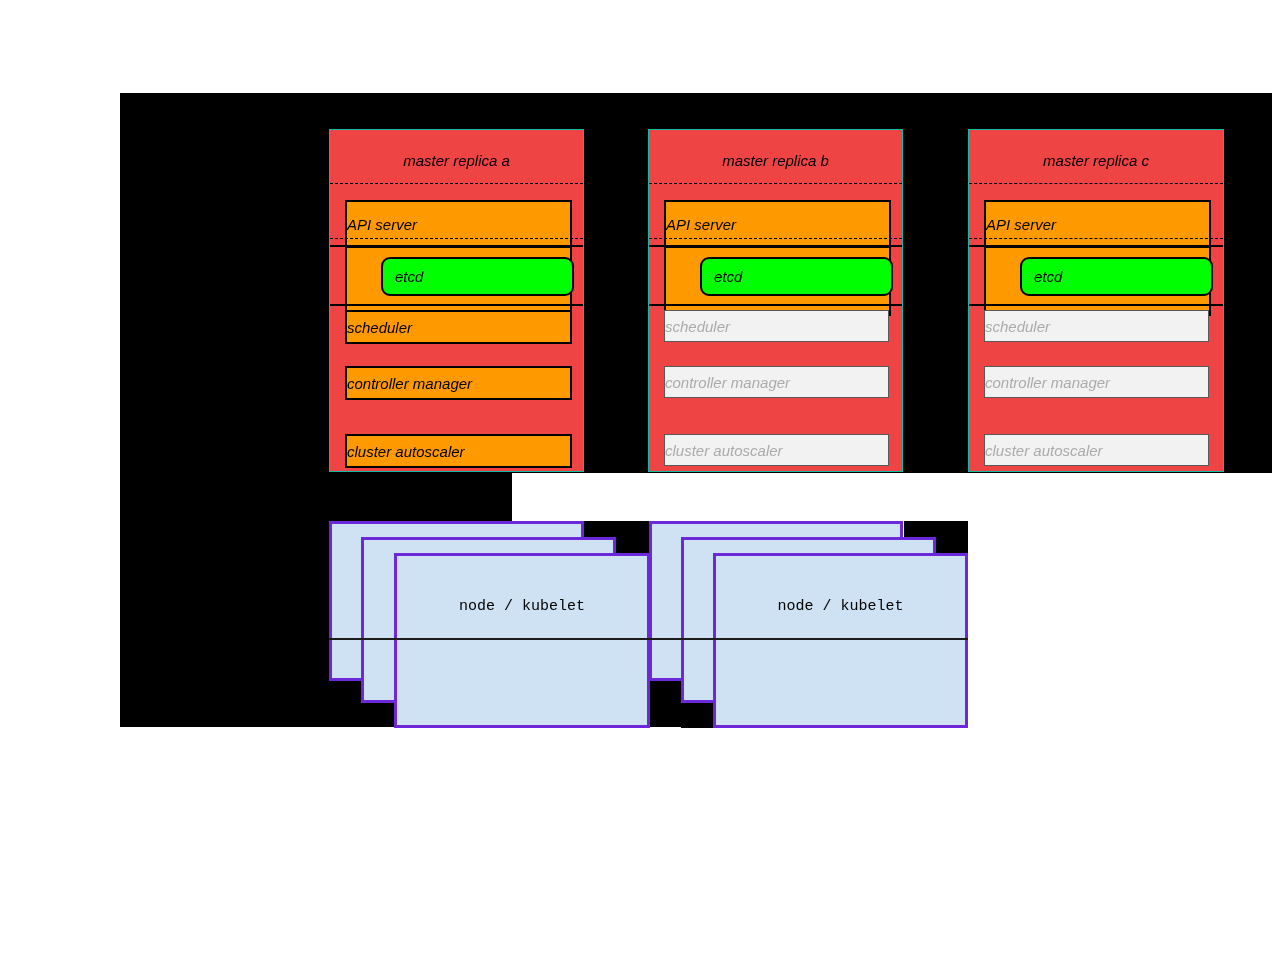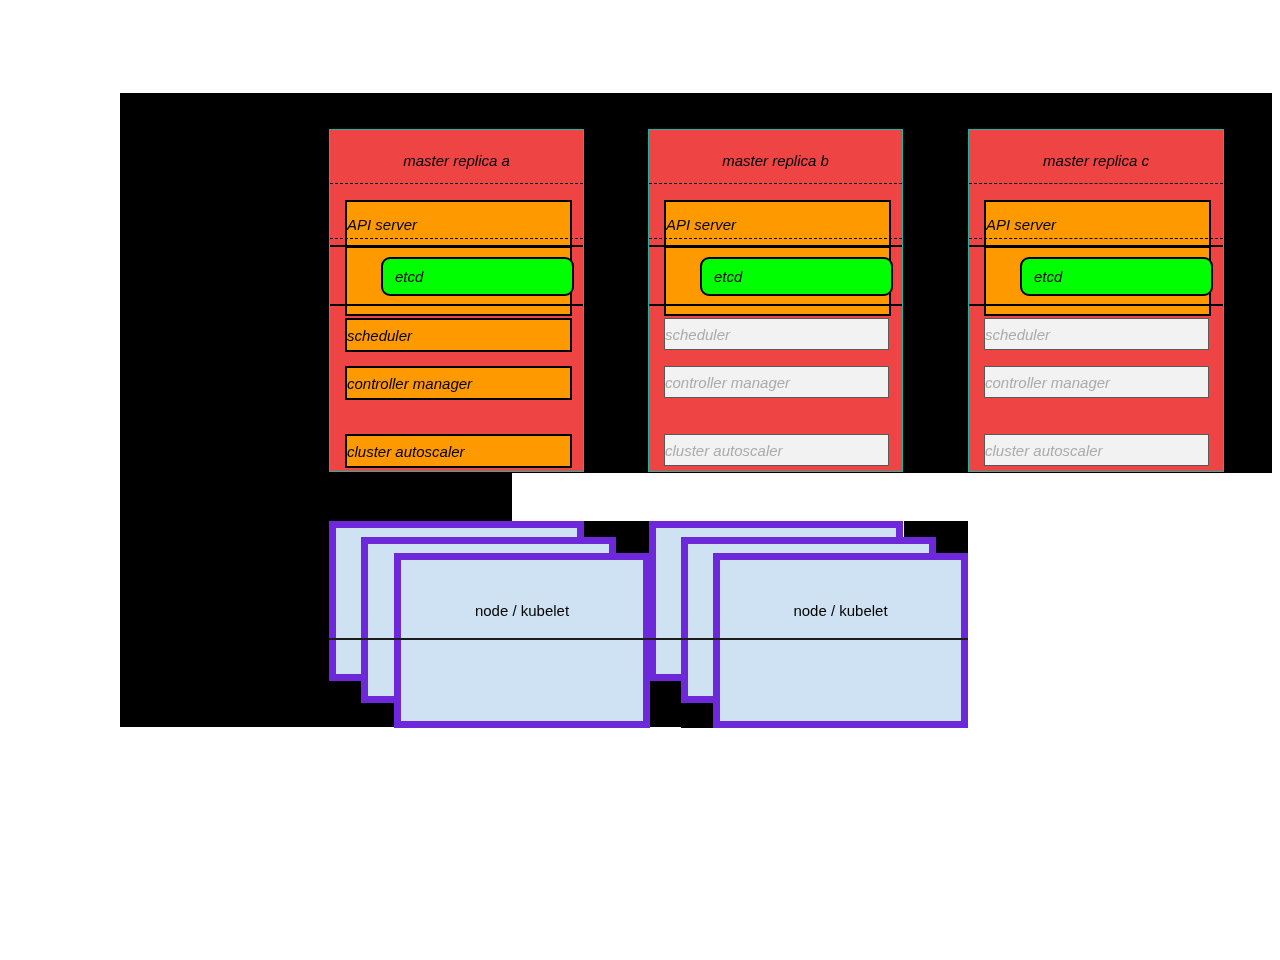--- a/index.html
+++ b/index.html
@@ -25,27 +25,27 @@
   .r-dash2{position:absolute;top:108px;left:0;right:0;border-top:1px dashed #000;z-index:6;}
   .r-solid1{position:absolute;top:115px;left:0;right:0;border-top:2px solid #000;z-index:6;}
   .r-solid2{position:absolute;top:174px;left:0;right:0;border-top:2px solid #000;z-index:6;}
   .comp{position:absolute;left:15px;width:223px;background:#ff9900;border:2px solid #000;
         font-size:15px;color:#000;display:flex;align-items:center;}
   .c-api{top:70px;height:45px;}
   .c-etcdwrap{top:116px;height:66px;padding:0;}
   .c-etcd{position:absolute;left:12px;top:9px;width:193px;height:39px;background:#00ff00;
           border:2px solid #000;border-radius:9px;font-size:15px;color:#000;
           display:flex;align-items:center;padding-left:12px;box-sizing:border-box;margin-left:22px;}
-  .c-sched{top:188px;height:30px;}
+  .c-sched{top:180px;height:30px;}
   .c-cm{top:236px;height:30px;}
   .c-ca{top:304px;height:30px;}
   .inactive .c-sched,.inactive .c-cm,.inactive .c-ca{
         background:#f2f2f2;border:1px solid #595959;color:#ababab;}
   
-  .node{background:#cfe2f3;border:7px solid #6d28d9;}
+  .node{background:#cfe2f3;border:3px solid #6d28d9;font-family:Liberation Mono, monospace;}
   .nb-lback{left:329px;top:521px;width:255px;height:160px;z-index:2;}
   .nb-lmid {left:361px;top:537px;width:255px;height:166px;z-index:3;}
   .nb-lfront{left:394px;top:553px;width:256px;height:175px;z-index:4;}
   .nb-rback{left:649px;top:521px;width:254px;height:160px;z-index:2;}
   .nb-rmid {left:681px;top:537px;width:255px;height:166px;z-index:3;}
   .nb-rfront{left:713px;top:553px;width:255px;height:175px;z-index:4;}
   .n-title{position:absolute;top:42px;left:0;right:0;text-align:center;font-size:15px;color:#000;}
   .node-divider{left:329px;top:638px;width:639px;height:2px;background:#1c1c1c;z-index:5;}
 </style>
 </head>

